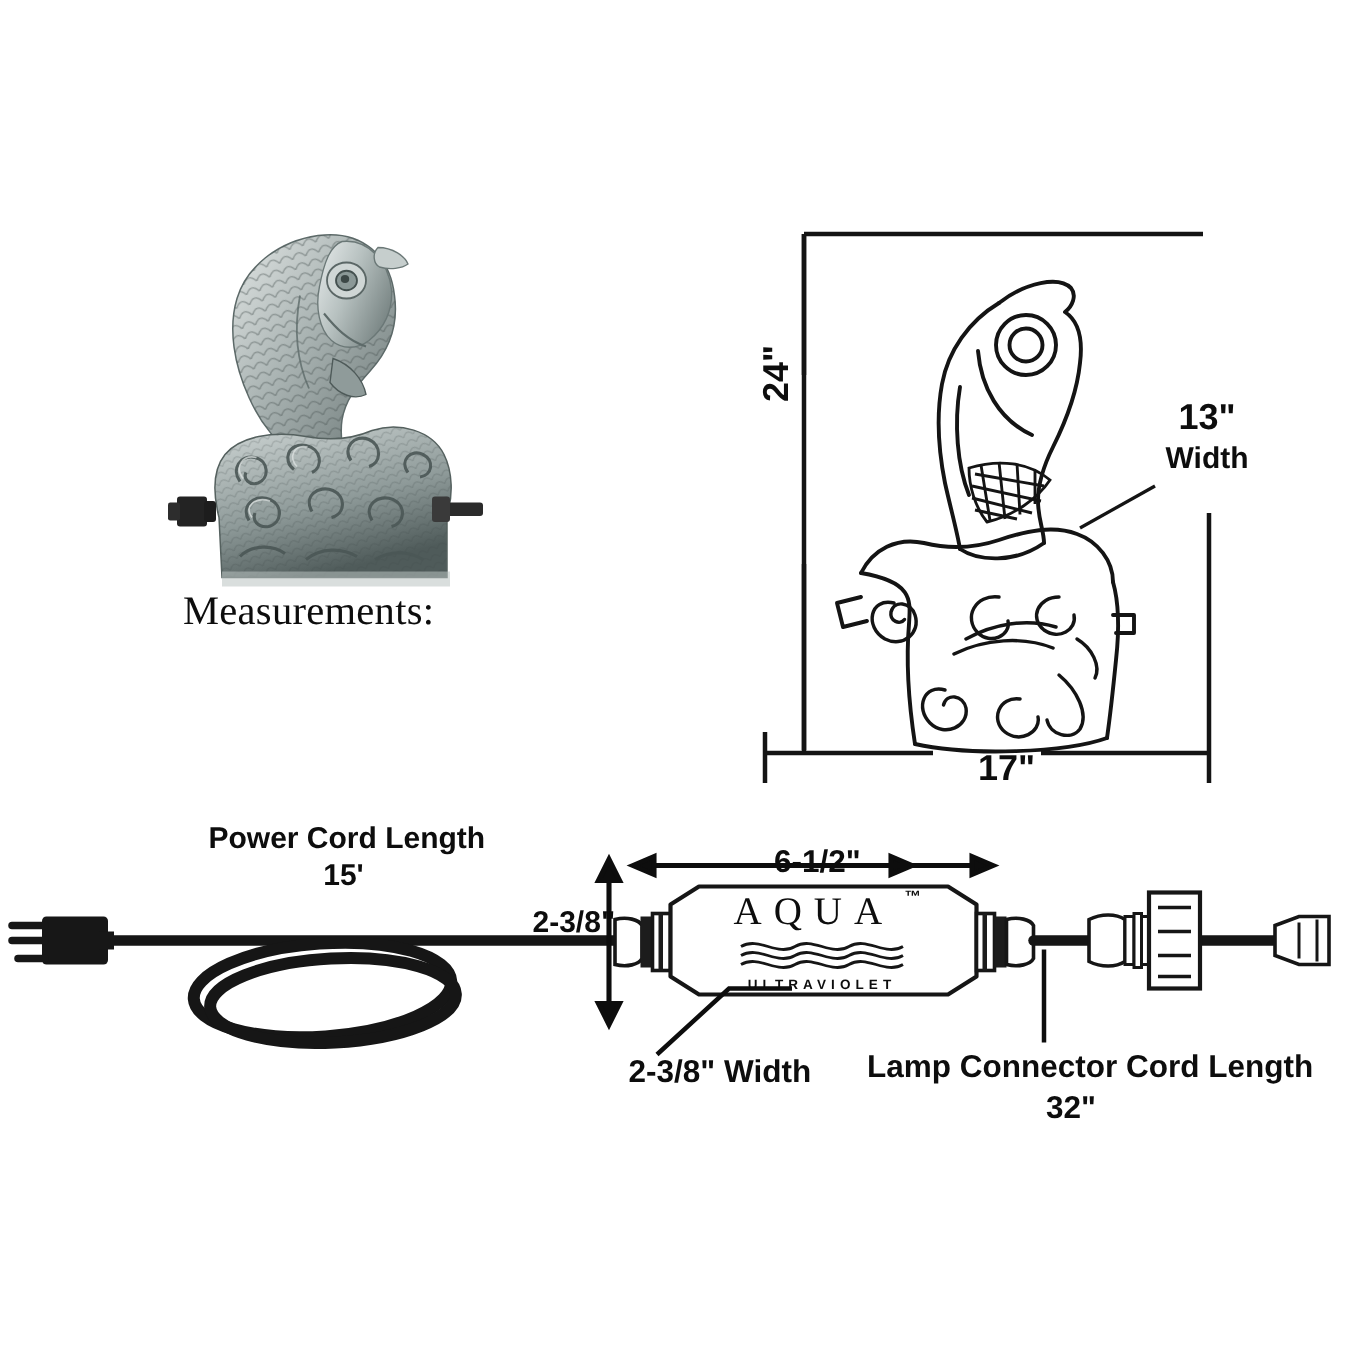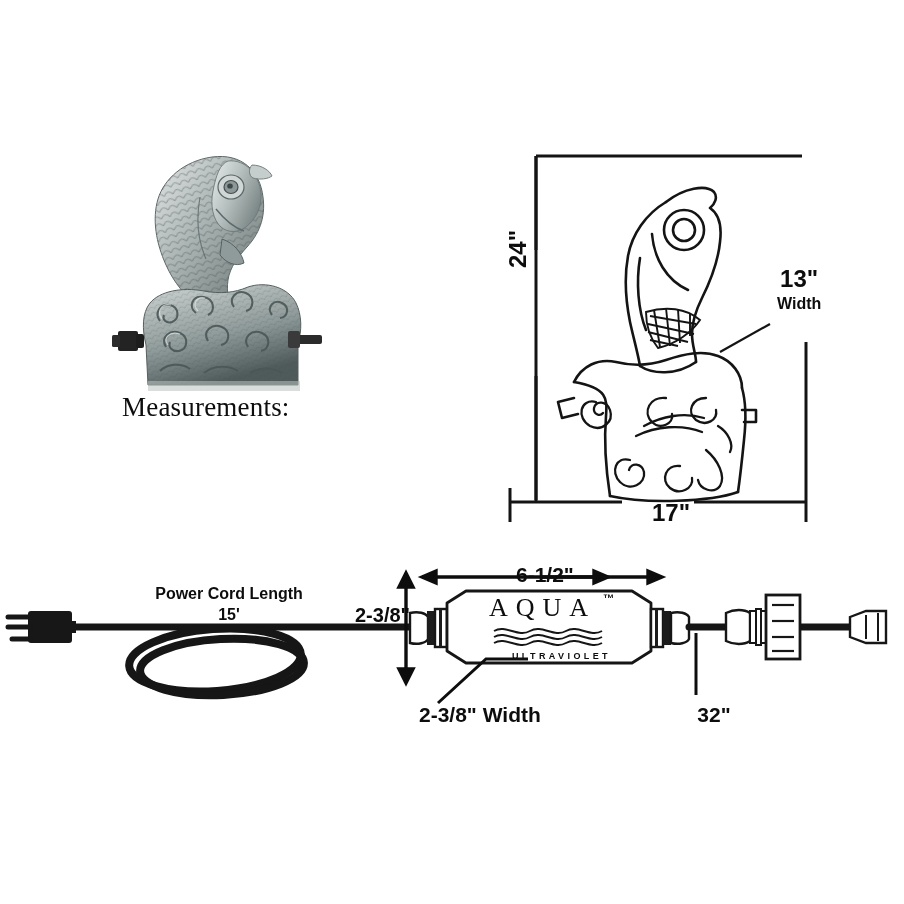--- a/index.html
+++ b/index.html
@@ -174,21 +174,21 @@
       <g stroke="#141414" stroke-width="2.2" fill="none">
         <path d="M250 222 L300 194"></path>
       </g>
     </svg>
   </div>
 
   <div class="lbl" style="left:505px;top:268px;font-size:24px;transform:rotate(-90deg);transform-origin:left top;">24"</div>
 
   <div class="abs" style="left:777px;top:266px;text-align:center;">
     <div class="lbl" style="position:relative;font-size:24px;">13"</div>
-    <div class="lbl" style="position:relative;font-size:16px;margin-top:2px;">Width</div>
+    <div class="lbl" style="position:relative;font-size:20px;margin-top:2px;">Width</div>
   </div>
 
   <div class="lbl" style="left:652px;top:500px;font-size:24px;">17"</div>
 
   <div class="abs" style="left:0px;top:555px;width:904px;height:200px;">
     <svg width="904" height="200" viewBox="0 0 904 200">
 
       <g fill="none" stroke="#161616" stroke-width="7" stroke-linecap="round">
         <path d="M72 72 L410 72"></path>
       </g>
@@ -278,35 +278,36 @@
         <path d="M438 148 L486 104 L528 104"></path>
       </g>
 
       <g stroke="#0d0d0d" stroke-width="3" fill="none">
         <path d="M696 140 L696 78"></path>
       </g>
     </svg>
   </div>
 
   <div class="abs" style="left:139px;top:548px;text-align:center;width:180px;">
-    <div class="lbl" style="position:relative;font-size:16px;margin-top:37px;">Power Cord Length</div>
-    <div class="lbl" style="position:relative;font-size:16px;margin-top:3px;">15'</div>
+    <div class="lbl" style="position:relative;font-size:20px;">Power Cord Length</div>
+    <div class="lbl" style="position:relative;font-size:20px;margin-top:3px;">15'</div>
   </div>
 
   <div class="lbl" style="left:516px;top:563px;font-size:21px;">6-1/2"</div>
 
   <div class="lbl" style="left:355px;top:604px;font-size:20px;">2-3/8"</div>
 
   <div class="lbl" style="left:419px;top:703px;font-size:21px;">2-3/8" Width</div>
 
   <div class="abs" style="left:578px;top:700px;text-align:center;width:272px;">
+    <div class="lbl" style="position:relative;font-size:21px;">Lamp Connector Cord Length</div>
     <div class="lbl" style="position:relative;font-size:21px;margin-top:3px;">32"</div>
   </div>
 
   <div class="abs" style="left:481px;top:593px;width:130px;">
     <div class="lbl serif" style="position:relative;font-size:26px;letter-spacing:8px;font-weight:400;padding-left:8px;">AQUA</div>
   </div>
   <div class="lbl" style="left:603px;top:592px;font-size:11px;">™</div>
-  <div class="abs" style="left:481px;top:651px;width:130px;text-align:right;">
+  <div class="abs" style="left:481px;top:651px;width:130px;text-align:center;">
     <div class="lbl" style="position:relative;font-size:9px;letter-spacing:3.4px;padding-left:4px;">ULTRAVIOLET</div>
   </div>
 
 </div>
 
 </body></html>

